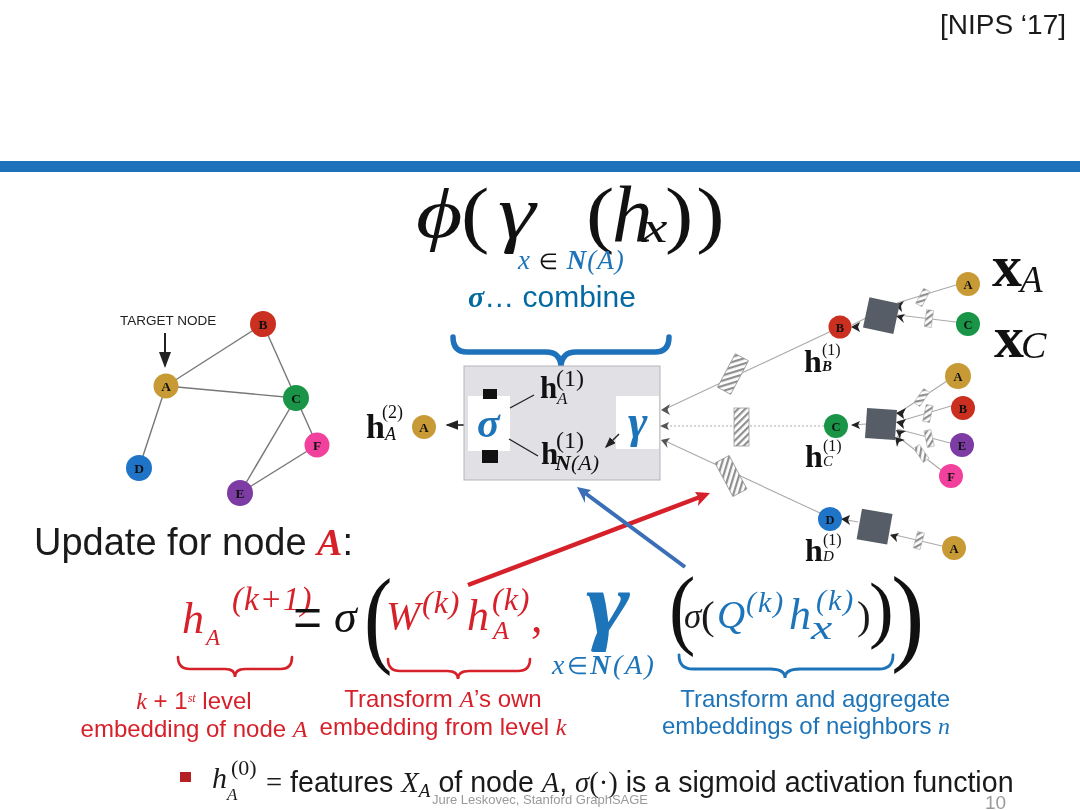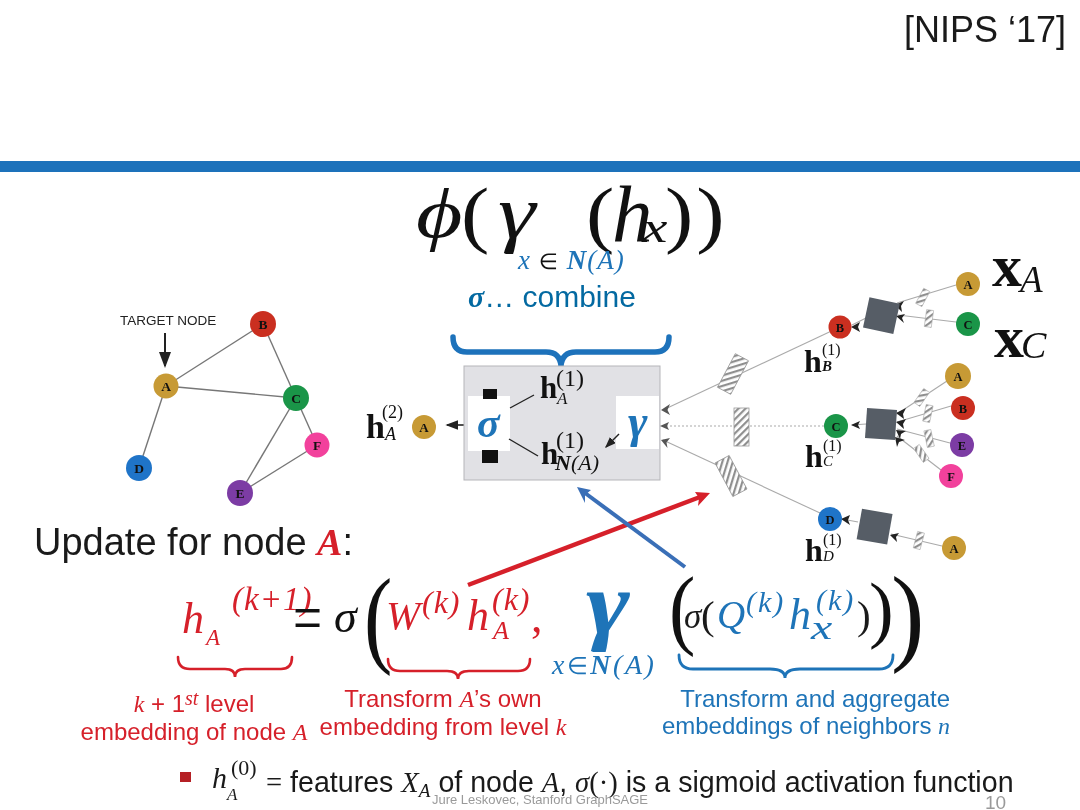--- a/index.html
+++ b/index.html
@@ -10,21 +10,21 @@
   .it{font-style:italic;}
   .b{font-weight:bold;}
   .blue{color:#1e74b8;}
   .red{color:#d6202a;}
   svg.ov{position:absolute;left:0;top:0;overflow:visible;}
 </style>
 </head>
 <body>
 <div id="page">
 
-  <div class="abs" style="right:14px;top:9px;font-size:36px;color:#1a1a1a;">[NIPS ‘17]</div>
+  <div class="abs" style="right:14px;top:9px;font-size:28px;color:#1a1a1a;">[NIPS ‘17]</div>
   <div class="abs" style="left:0;top:161px;width:1080px;height:11px;background:#1d72bb;"></div>
 
   <div class="abs ser it" style="left:416px;top:175px;font-size:69px;color:#111;transform:scaleX(1.3);transform-origin:left top;">ϕ</div>
   <div class="abs ser" style="left:461px;top:170px;font-size:85px;color:#111;transform:scaleY(.88);transform-origin:left top;">(</div>
   <div class="abs ser it" style="left:498px;top:169px;font-size:76px;color:#111;transform:scaleX(1.25);transform-origin:left top;">γ</div>
   <div class="abs ser" style="left:586px;top:170px;font-size:85px;color:#111;transform:scaleY(.88);transform-origin:left top;">(</div>
   <div class="abs ser it" style="left:612px;top:168px;font-size:81px;color:#111;">h</div>
   <div class="abs ser it" style="left:642px;top:202px;font-size:44px;color:#111;transform:scaleX(1.3);transform-origin:left top;">x</div>
   <div class="abs ser" style="left:665px;top:170px;font-size:85px;color:#111;letter-spacing:3px;transform:scaleY(.88);transform-origin:left top;">))</div>
   <div class="abs ser it" style="left:518px;top:245px;font-size:27px;letter-spacing:1px;color:#1e74b8;">x <span style="color:#111;font-style:normal;font-size:22px;">∈</span> <span class="b">N</span>(A)</div>
@@ -224,21 +224,21 @@
   <div class="abs ser it blue" style="left:717px;top:592px;font-size:39px;">Q</div>
   <div class="abs ser it blue" style="left:746px;top:585px;font-size:30px;letter-spacing:2px;">(k)</div>
   <div class="abs ser it blue" style="left:789px;top:589px;font-size:44px;">h</div>
   <div class="abs ser it blue" style="left:816px;top:583px;font-size:30px;letter-spacing:2px;">(k)</div>
   <div class="abs ser it blue" style="left:811px;top:610px;font-size:33px;transform:scaleX(1.45);transform-origin:left top;">x</div>
   <div class="abs ser" style="left:857px;top:591px;font-size:41px;color:#1a1a1a;">)</div>
   <div class="abs ser" style="left:869px;top:567px;font-size:74px;color:#111;">)</div>
   <div class="abs ser" style="left:891px;top:552px;font-size:109px;color:#111;transform:scaleX(.92);transform-origin:left top;">)</div>
 
   <div class="abs red" style="left:194px;top:685px;transform:translateX(-50%);text-align:center;font-size:24px;line-height:27px;">
-    <span class="ser it">k</span> + 1<span style="font-size:20px;vertical-align:7px;"><span class="ser it">st</span></span> level<br>embedding of node <span class="ser it">A</span>
+    <span class="ser it">k</span> + 1<span style="font-size:12px;vertical-align:7px;"><span class="ser it">st</span></span> level<br>embedding of node <span class="ser it">A</span>
   </div>
   <div class="abs red" style="left:443px;top:685px;transform:translateX(-50%);text-align:center;font-size:24px;line-height:27px;">
     Transform <span class="ser it">A</span>’s own<br>embedding from level <span class="ser it">k</span>
   </div>
   <div class="abs blue" style="left:806px;top:685px;transform:translateX(-50%);text-align:right;font-size:24px;line-height:27px;">
     Transform and aggregate<br>embeddings of neighbors <span class="ser it">n</span>
   </div>
 
   <div class="abs" style="left:180px;top:772px;width:11px;height:10px;background:#b52025;"></div>
   <div class="abs ser it" style="left:212px;top:761px;font-size:30px;color:#1a1a1a;">h</div>

